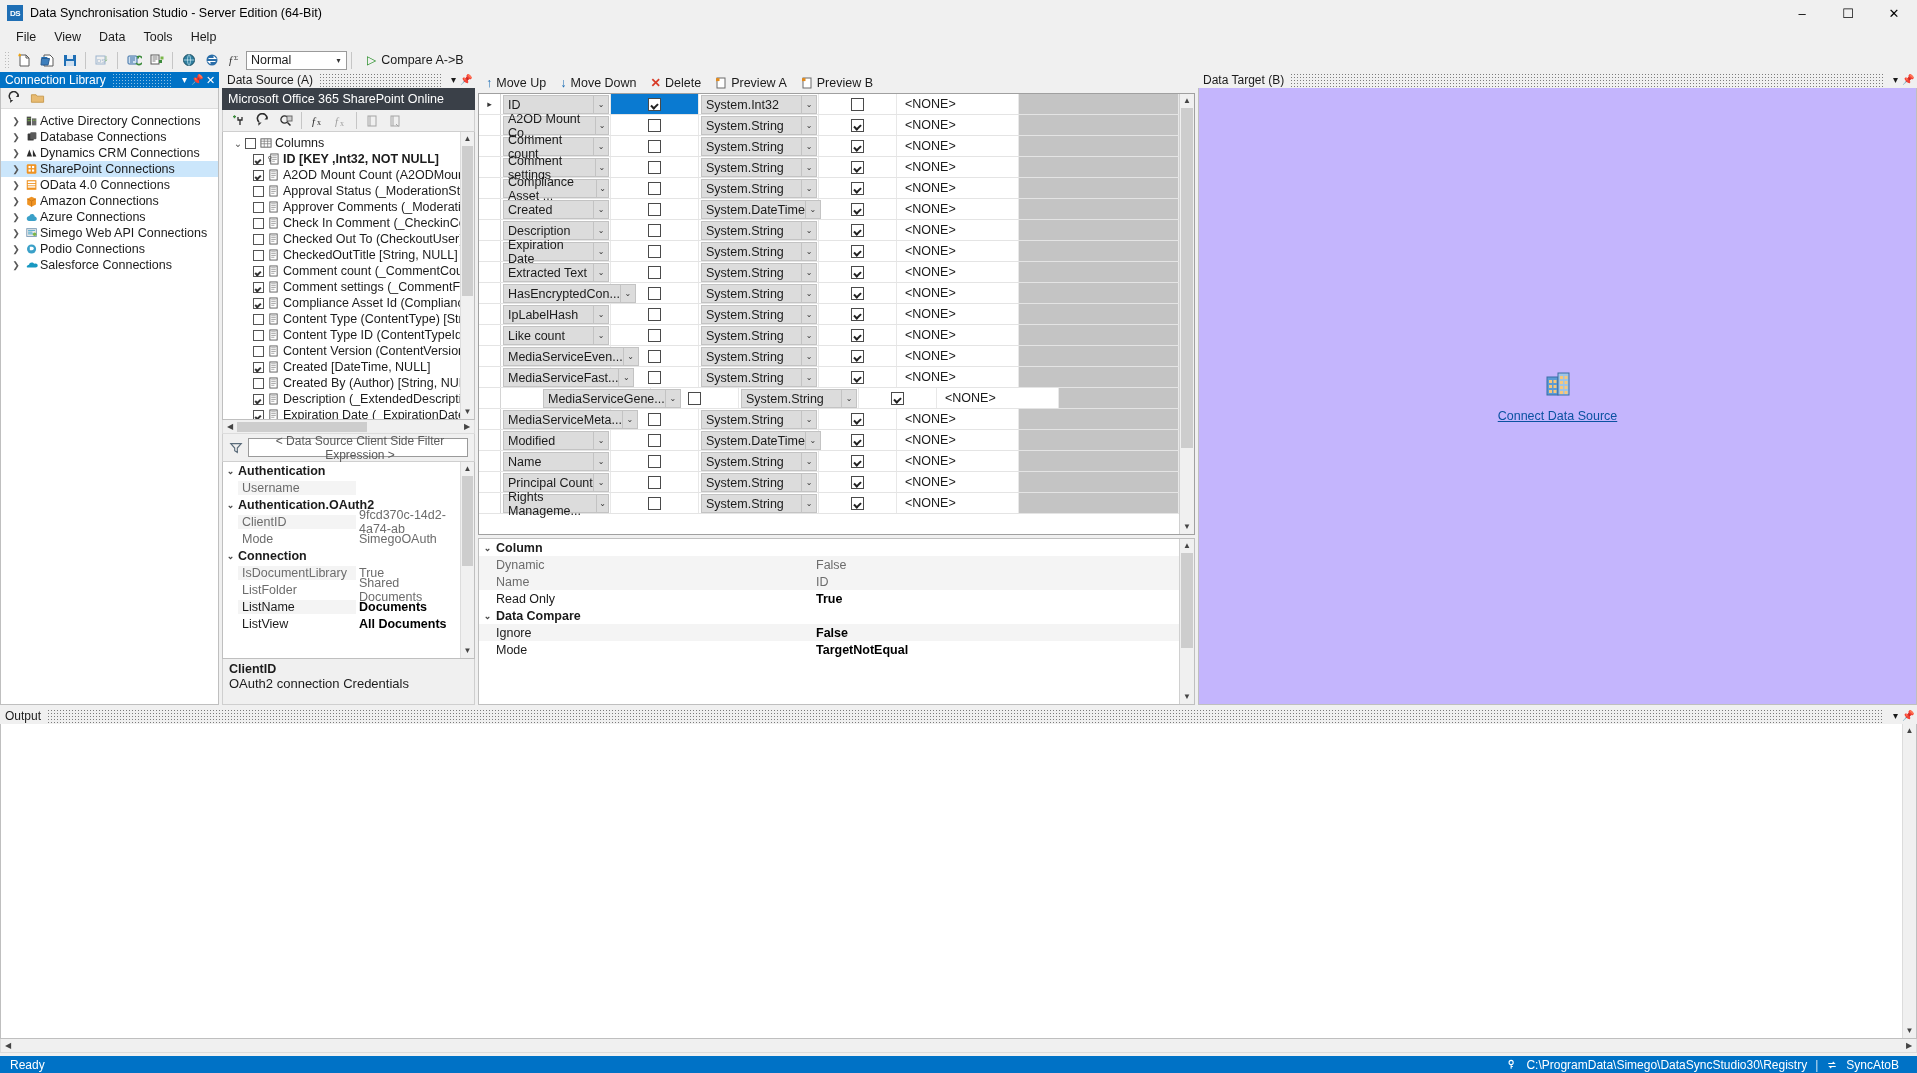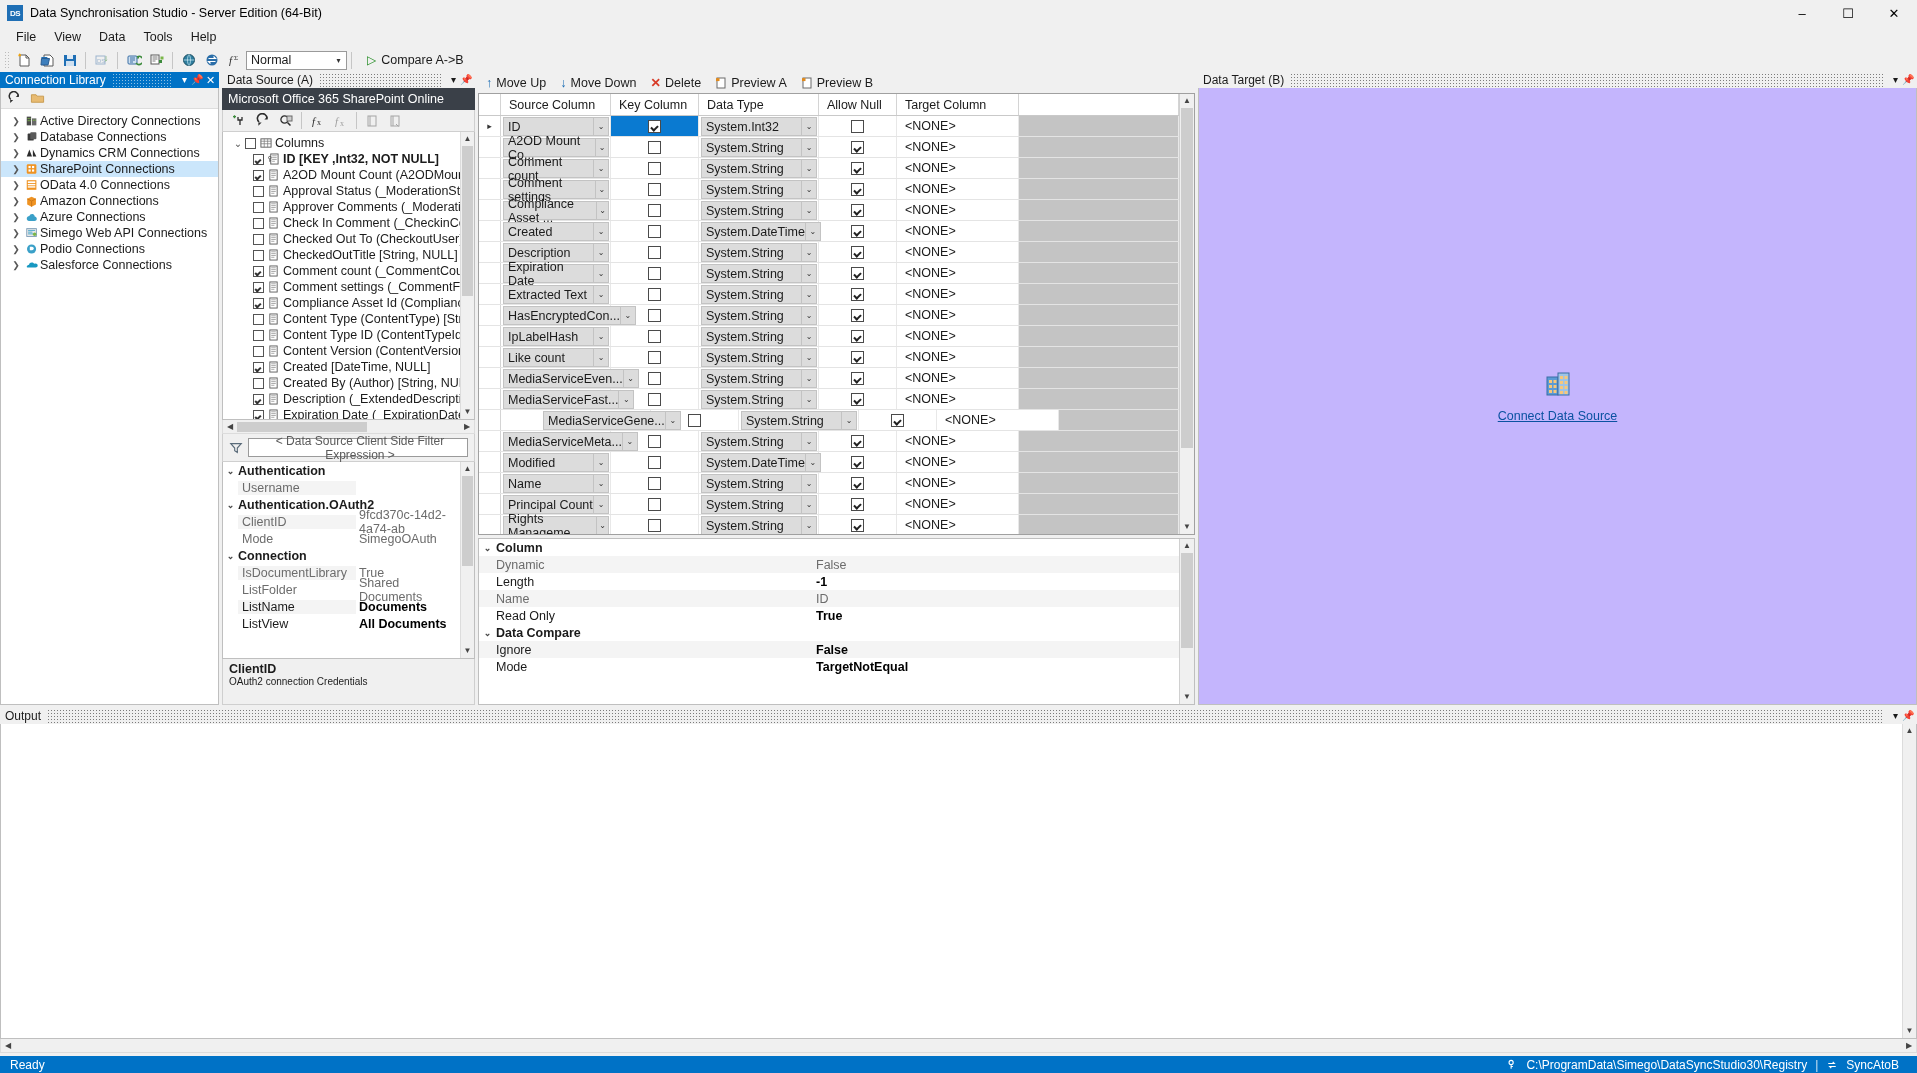--- a/index.html
+++ b/index.html
@@ -98,21 +98,21 @@
   .prow { height:17px; display:flex; align-items:center; font-size:12.5px; }
   .prow .exp { width:15px; text-align:center; font-size:9px; color:#444; }
   .prow.group { font-weight:bold; }
   .prow .pname { width:118px; padding-left:4px; color:#6c6c6c; }
   .prow.stripe .pname { background:#f4f4f4; }
   .prow .pval { flex:1; padding-left:3px; color:#6c6c6c; }
   .prow.b .pval { color:#000; font-weight:bold; }
   .prow .pname.dark { color:#1b1b1b; }
   .desc-box { height:46px; background:#f0f0f0; border:1px solid #cfcfcf; border-top:none; padding:3px 6px; }
   .desc-t { font-weight:bold; font-size:12.5px; }
-  .desc-d { font-size:10px; }
+  .desc-d { font-size:13px; }
 
   
   .center { flex:1; margin-left:3px; display:flex; flex-direction:column; }
   .tabstrip { height:17px; display:flex; align-items:flex-end; background:#f0f0f0; padding-left:4px; }
   .tab { height:17px; padding:0 8px; font-size:12.5px; display:flex; align-items:center; }
   .tab.active { background:#cfcfcf; }
   .sm-toolbar { height:21px; background:#f0f0f0; display:flex; align-items:center; gap:14px; padding-left:8px; font-size:12.5px; }
   .sm-act { display:flex; align-items:center; gap:4px; }
   .grid-wrap { height:442px; background:#fff; border:1px solid #a0a0a0; display:flex; }
   .grid { flex:1; display:flex; flex-direction:column; overflow:hidden; }
@@ -766,29 +766,20 @@
           <svg width="12" height="13" viewBox="0 0 12 13">
               <rect x="2" y="2" width="8" height="10" fill="#fff" stroke="#6a6a6a"></rect>
               <path d="M1 2.5c1.5-1 2.5 0 3.5-.5v3c-1 .5-2-.5-3.5.5z" fill="#e08a1e"></path>
             </svg>
         </span>
         <span>Preview B</span>
       </div>
     </div>
     <div class="grid-wrap">
       <div class="grid">
-        <div class="grid-head">
-            <div class="gh" style="width: 22px;"></div>
-            <div class="gh" style="width: 110px;">Source Column</div>
-            <div class="gh" style="width: 88px;">Key Column</div>
-            <div class="gh" style="width: 120px;">Data Type</div>
-            <div class="gh" style="width: 78px;">Allow Null</div>
-            <div class="gh" style="width: 122px;">Target Column</div>
-            <div class="gh" style="width: 145px; flex: 1 1 0%;"></div>
-          </div>
         <div class="grid-rows">
             <div class="grow">
               <div class="gc rowhdr" style="width: 22px;">▸</div>
               <div class="gc" style="width: 110px; padding: 0px 1px 0px 0px;">
                 <span class="cellbox">
                   <span>ID</span>
                   <span class="dd">⌄</span>
                 </span>
               </div>
               <div class="gc" style="width: 88px;">
@@ -1296,25 +1287,20 @@
     <div class="bprops">
       <div class="bprops-inner">
           <div class="bprow group">
             <span class="exp">⌄</span>
             <span>Column</span>
           </div>
           <div class="bprow stripe">
             <span class="exp"></span>
             <span class="n">Dynamic</span>
             <span class="v">False</span>
-          </div>
-          <div class="bprow b">
-            <span class="exp"></span>
-            <span class="n dark">Length</span>
-            <span class="v">-1</span>
           </div>
           <div class="bprow stripe">
             <span class="exp"></span>
             <span class="n">Name</span>
             <span class="v">ID</span>
           </div>
           <div class="bprow b">
             <span class="exp"></span>
             <span class="n dark">Read Only</span>
             <span class="v">True</span>

